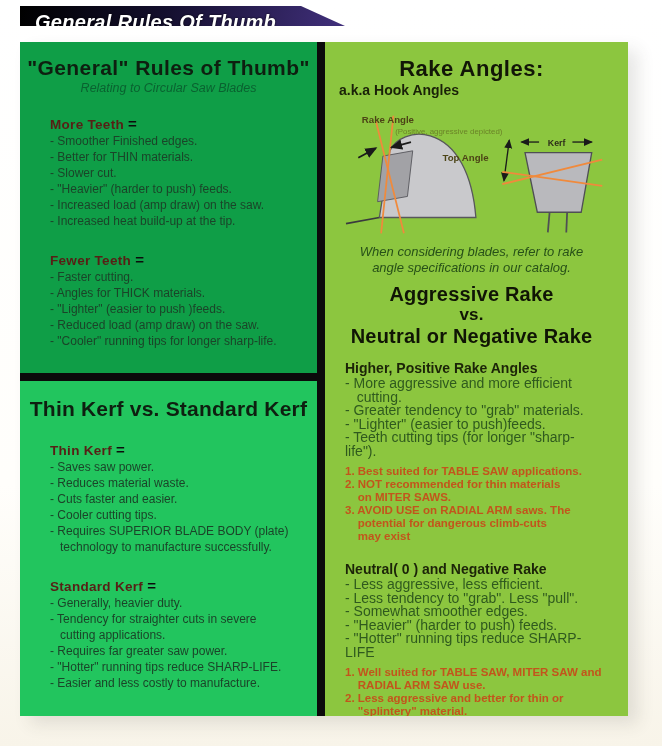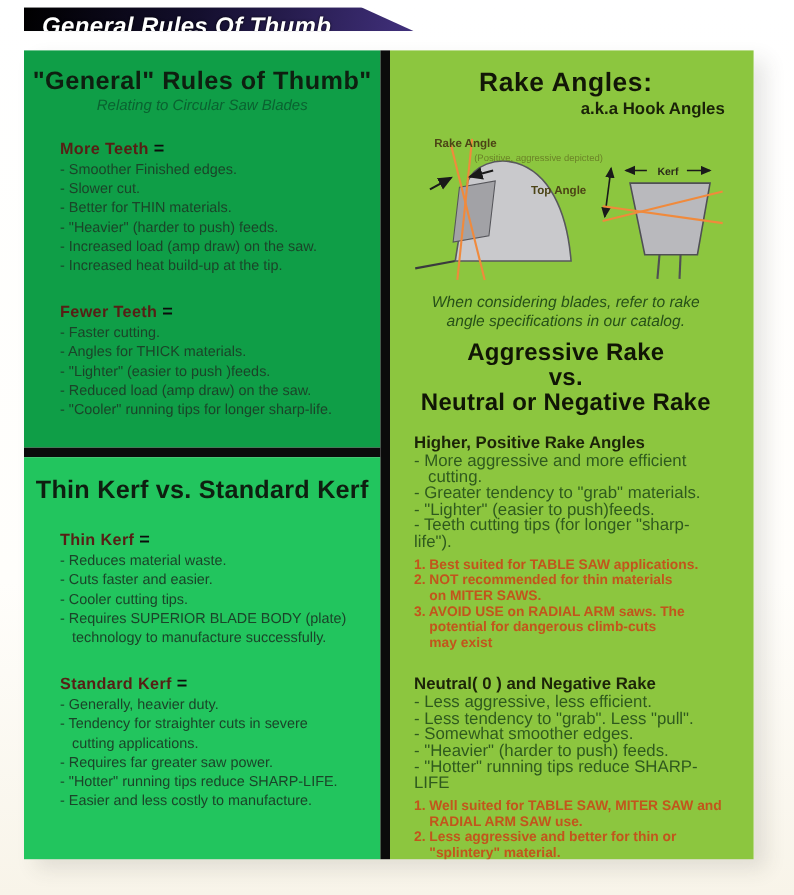--- a/index.html
+++ b/index.html
@@ -38,26 +38,26 @@
   .tk-heading { margin-top:16px; text-align:center; font-size:21px; font-weight:bold; color:#0e1f10; letter-spacing:.2px; }
   .section { margin:20px 0 0 30px; }
   .section.gap { margin-top:22px; }
   .sec-title { font-size:13.5px; font-weight:bold; color:#571f15; letter-spacing:.3px; }
   .sec-title .eq { color:#0c0c0c; font-size:15px; }
   .items { margin-top:1px; }
   .item { font-size:12px; line-height:16px; color:#1b4429; white-space:pre-wrap; }
 
   
   .rk-heading { text-align:center; font-size:22px; font-weight:bold; color:#121607; margin-top:4px; letter-spacing:.5px; }
-  .rk-sub { text-align:right; font-size:14px; font-weight:bold; color:#1a2208; }
+  .rk-sub { text-align:left; font-size:14px; font-weight:bold; color:#1a2208; }
   .diagram { display:block; width:100%; height:142px; margin-top:2px; }
   .note { text-align:center; font-style:italic; font-size:13px; line-height:15.5px; color:#275018; margin-top:2px; white-space:pre-line; }
   .vs-block { text-align:center; margin-top:8px; color:#101505; font-weight:bold; letter-spacing:.2px; }
   .vs-1 { font-size:20px; line-height:23px; }
-  .vs-2 { font-size:20px; line-height:18px; }
+  .vs-2 { font-size:17px; line-height:18px; }
   .vs-3 { font-size:20px; line-height:24px; }
   .r-section { margin-top:12px; padding-left:6px; }
   .r-section.gap { margin-top:18px; }
   .r-title { font-size:14px; font-weight:bold; color:#1c2408; }
   .r-items .item { font-size:14px; line-height:13.5px; color:#2f5a1e; }
   .warnings { margin-top:7px; }
   .warning { font-size:11.5px; line-height:13px; font-weight:bold; color:#c2551c; white-space:pre-wrap; }
 
   .svg-label { font-family:"Liberation Sans", sans-serif; font-weight:bold; }
 </style>
@@ -76,22 +76,22 @@
       <div class="ga-heading">"General" Rules of Thumb"</div>
       <div class="ga-sub">Relating to Circular Saw Blades</div>
 
       <div class="section">
         <div class="sec-title">
           <span>More Teeth</span>
           <span class="eq">=</span>
         </div>
         <div class="items">
             <div class="item">- Smoother Finished edges.</div>
+            <div class="item">- Better for THIN materials.</div>
             <div class="item">- Slower cut.</div>
-            <div class="item">- Better for THIN materials.</div>
             <div class="item">- "Heavier" (harder to push) feeds.</div>
             <div class="item">- Increased load (amp draw) on the saw.</div>
             <div class="item">- Increased heat build-up at the tip.</div>
           </div>
       </div>
 
       <div class="section gap">
         <div class="sec-title">
           <span>Fewer Teeth</span>
           <span class="eq">=</span>
@@ -110,20 +110,21 @@
 
     <div class="panel-b">
       <div class="tk-heading">Thin Kerf vs. Standard Kerf</div>
 
       <div class="section">
         <div class="sec-title">
           <span>Thin Kerf</span>
           <span class="eq">=</span>
         </div>
         <div class="items">
+            <div class="item">- Saves saw power.</div>
             <div class="item">- Reduces material waste.</div>
             <div class="item">- Cuts faster and easier.</div>
             <div class="item">- Cooler cutting tips.</div>
             <div class="item">- Requires SUPERIOR BLADE BODY (plate)
    technology to manufacture successfully.</div>
           </div>
       </div>
 
       <div class="section gap">
         <div class="sec-title">

